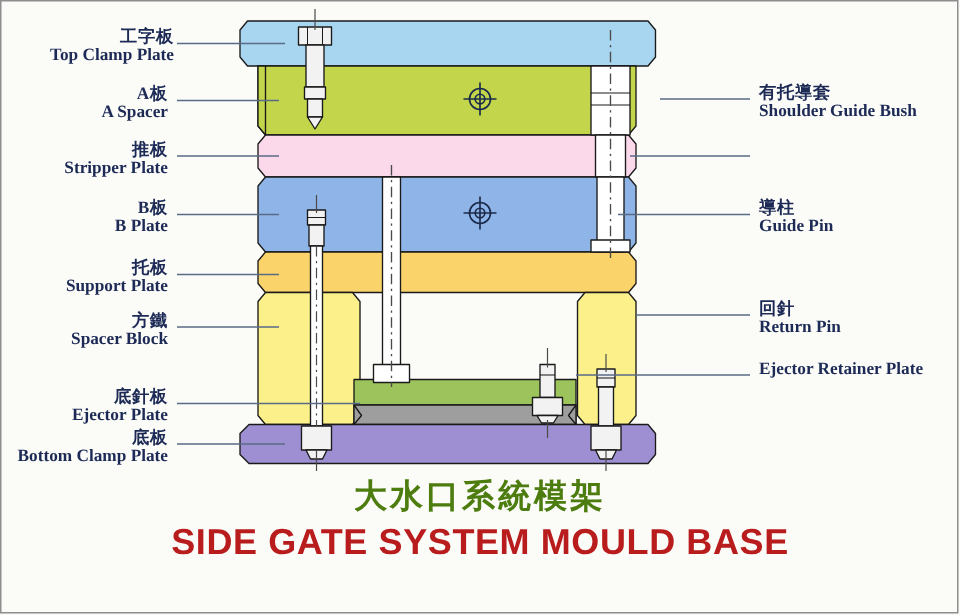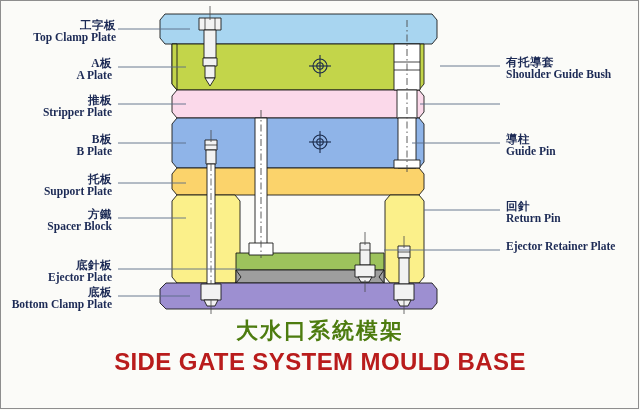--- a/index.html
+++ b/index.html
@@ -185,21 +185,21 @@
       <line x1="384" y1="250" x2="500" y2="250"></line>
     </g>
   </svg>
 
   <div class="lbl left" style="right:524px;top:20px;">
     <span class="cn">工字板</span>
     <span class="en">Top Clamp Plate</span>
   </div>
   <div class="lbl left" style="right:528px;top:58px;">
     <span class="cn">A板</span>
-    <span class="en">A Plate</span>
+    <span class="en">A Spacer</span>
   </div>
   <div class="lbl left" style="right:528px;top:95px;">
     <span class="cn">推板</span>
     <span class="en">Stripper Plate</span>
   </div>
   <div class="lbl left" style="right:528px;top:134px;margin-left:44px;">
     <span class="cn">B板</span>
     <span class="en">B Plate</span>
   </div>
   <div class="lbl left" style="right:528px;top:174px;text-align:right;">

